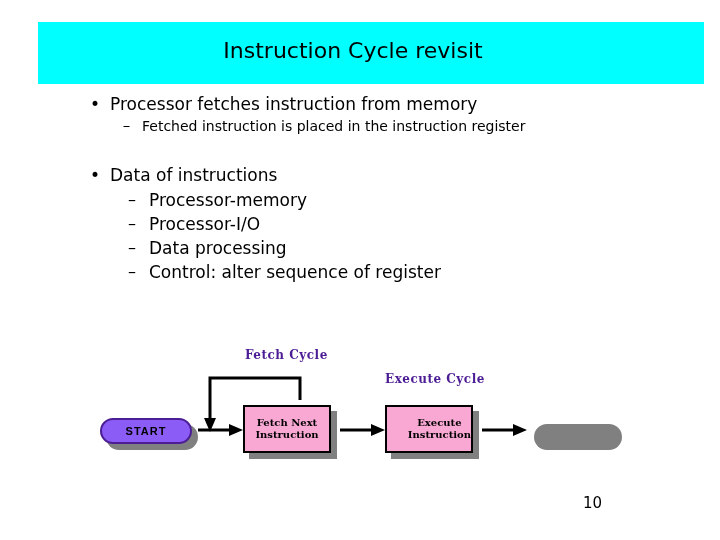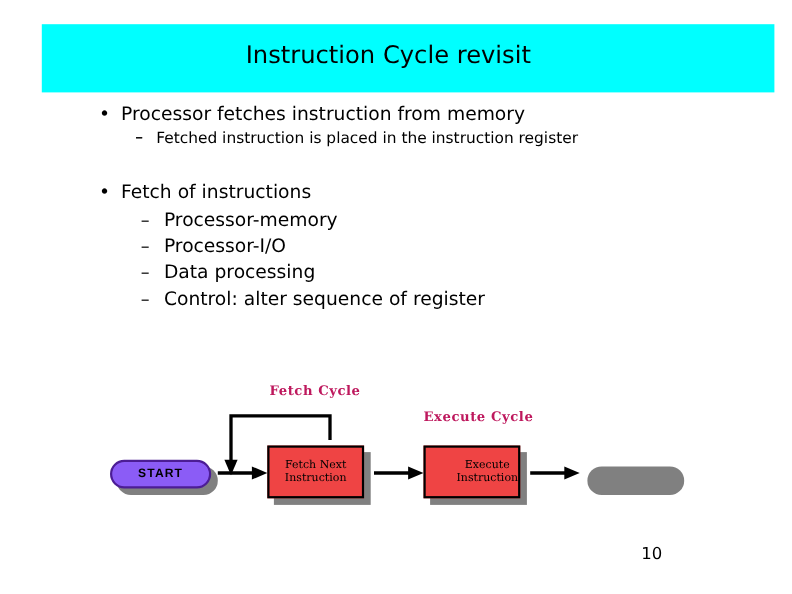--- a/index.html
+++ b/index.html
@@ -116,34 +116,34 @@
     left: 0px;
     top: 340px;
     width: 720px;
     height: 140px;
   }
   .diag-label {
     position: absolute;
     font-family: "DejaVu Serif", serif;
     font-weight: bold;
     font-size: 12px;
-    color: #be185d;
+    color: #4c1d95;
     letter-spacing: 0.5px;
   }
   .fetch-label { left: 245px; top: 8px; }
   .exec-label  { left: 385px; top: 8px; margin-top: 24px; }
 
   .box {
     position: absolute;
-    background: #ef4444;
+    background: #f9a8d4;
     border: 2px solid #000000;
     box-sizing: border-box;
     text-align: center;
     font-family: "DejaVu Serif", serif;
-    font-weight: normal;
+    font-weight: bold;
     font-size: 10px;
     color: #000000;
     line-height: 12px;
     display: flex;
     align-items: center;
     justify-content: center;
   }
   .box-shadow {
     position: absolute;
     background: #808080;
@@ -206,21 +206,21 @@
       <div class="l2">
         <span class="dash">–</span>
         <span>Fetched instruction is placed in the instruction register</span>
       </div>
     </div>
 
     <div class="gap"></div>
 
     <div class="l1">
       <span class="bullet">•</span>
-      <span>Fetch of instructions</span>
+      <span>Data of instructions</span>
     </div>
 
     <div class="types-block">
       <div class="l2-big">
         <span class="dash">–</span>
         <span>Processor-memory</span>
       </div>
       <div class="l2-big">
         <span class="dash">–</span>
         <span>Processor-I/O</span>

